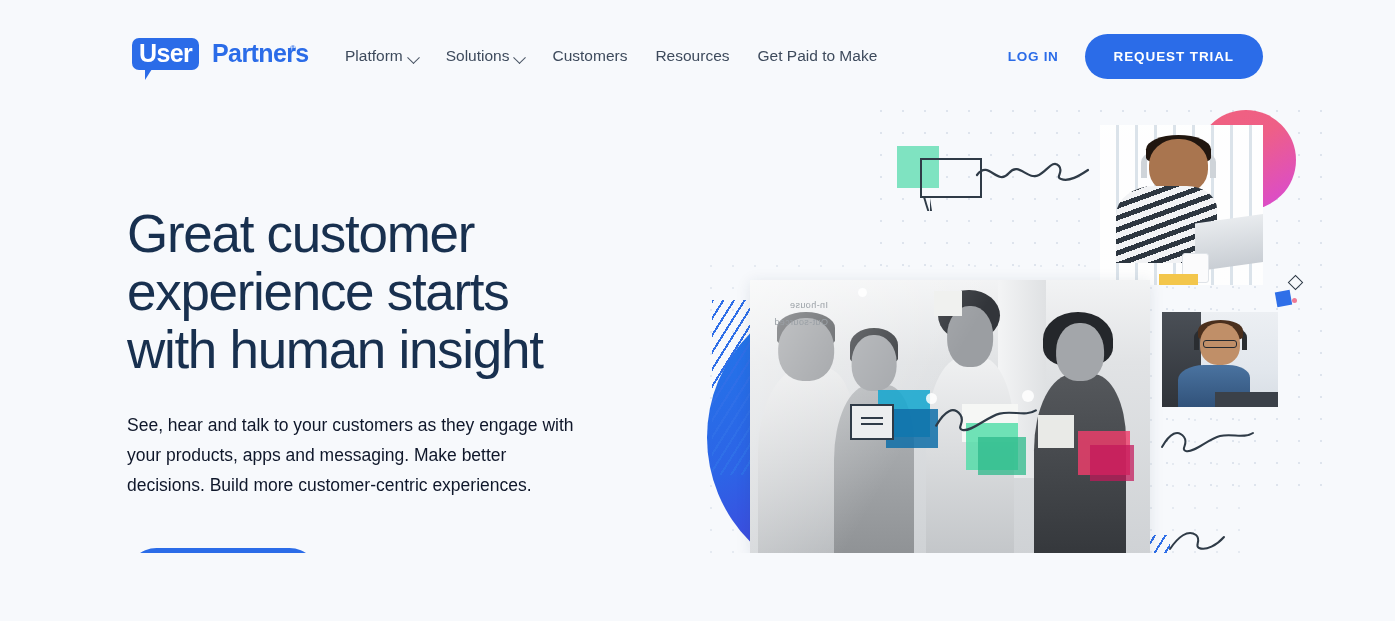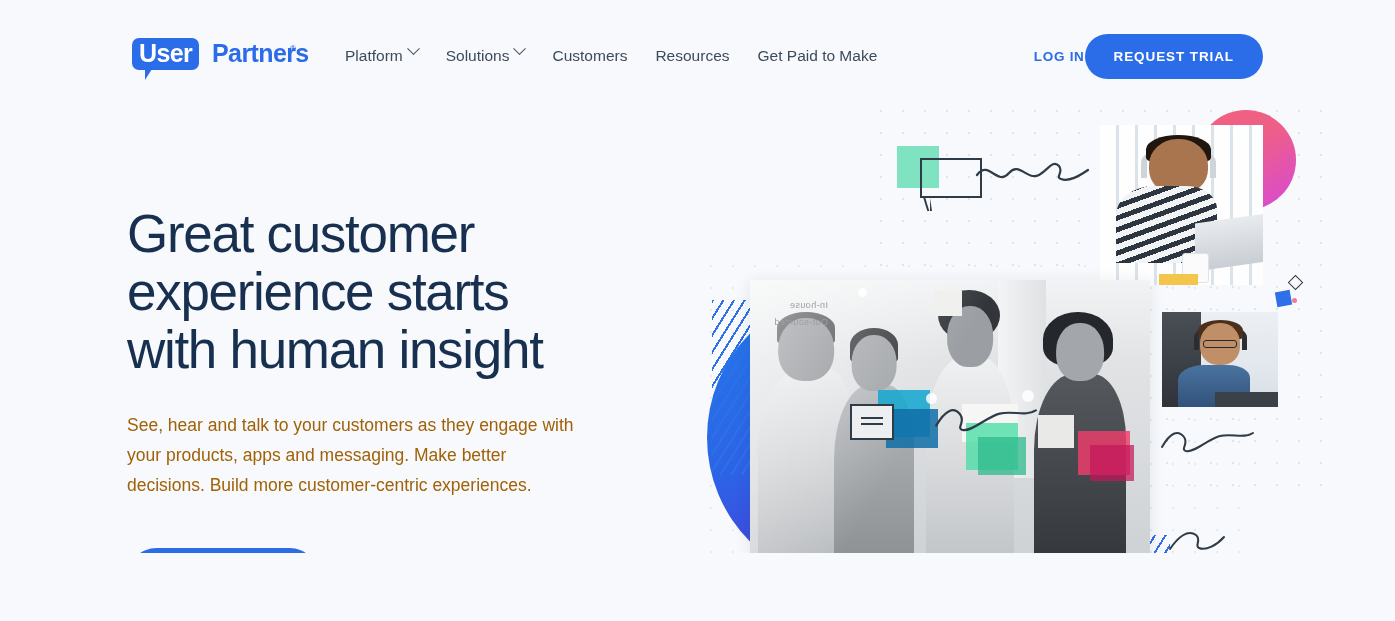--- a/index.html
+++ b/index.html
@@ -69,33 +69,33 @@
     letter-spacing:-.6px; line-height:1;
   }
   .logo-reg {
     position:absolute; left:158px; top:8px;
     font-size:8px; color:#2b6ce8; font-weight:bold;
   }
 
   
   .nav { display:flex; align-items:center; gap:0; margin-left:36px; }
   .nav-item {
-    display:flex; align-items:flex-start; gap:6px;
+    display:flex; align-items:flex-end; gap:6px;
     padding:8px 14px;
     font-size:15.5px; color:#3d4a5c;
     cursor:pointer; white-space:nowrap;
   }
   .caret {
     display:inline-block; width:9px; height:9px;
     border-right:1.6px solid #4a5666;
     border-bottom:1.6px solid #4a5666;
     transform:rotate(45deg) translate(-2px,-2px);
   }
 
-  .header-right { margin-left:auto; display:flex; align-items:center; }
+  .header-right { margin-left:auto; display:flex; align-items:center; gap:26px; }
   .login-link {
     font-size:13.5px; font-weight:bold; color:#2b6ce8;
     letter-spacing:.7px; cursor:pointer;
   }
   .trial-btn {
     background:#2b6ce8; color:#fff;
     font-size:13.5px; font-weight:bold; letter-spacing:.9px;
     padding:15px 29px; border-radius:30px;
     border:none; cursor:pointer;
     font-family:"Liberation Sans", sans-serif;
@@ -103,21 +103,21 @@
 
   
   .hero-copy { position:absolute; left:127px; top:205px; width:560px; z-index:40; }
 
   .headline {
     font-size:53px; font-weight:normal; line-height:1.09;
     color:#18304f; letter-spacing:-1.3px;
   }
   .subcopy {
     margin-top:32px;
-    font-size:17.5px; line-height:1.72; color:#a16207;
+    font-size:17.5px; line-height:1.72; color:#0f172a;
     max-width:450px;
   }
 
   .cta-row { margin-top:47px; display:flex; gap:16px; }
   .btn {
     display:flex; align-items:center; gap:22px;
     border-radius:30px; cursor:pointer;
     font-size:14px; font-weight:bold; letter-spacing:1.1px;
     font-family:"Liberation Sans", sans-serif;
   }

